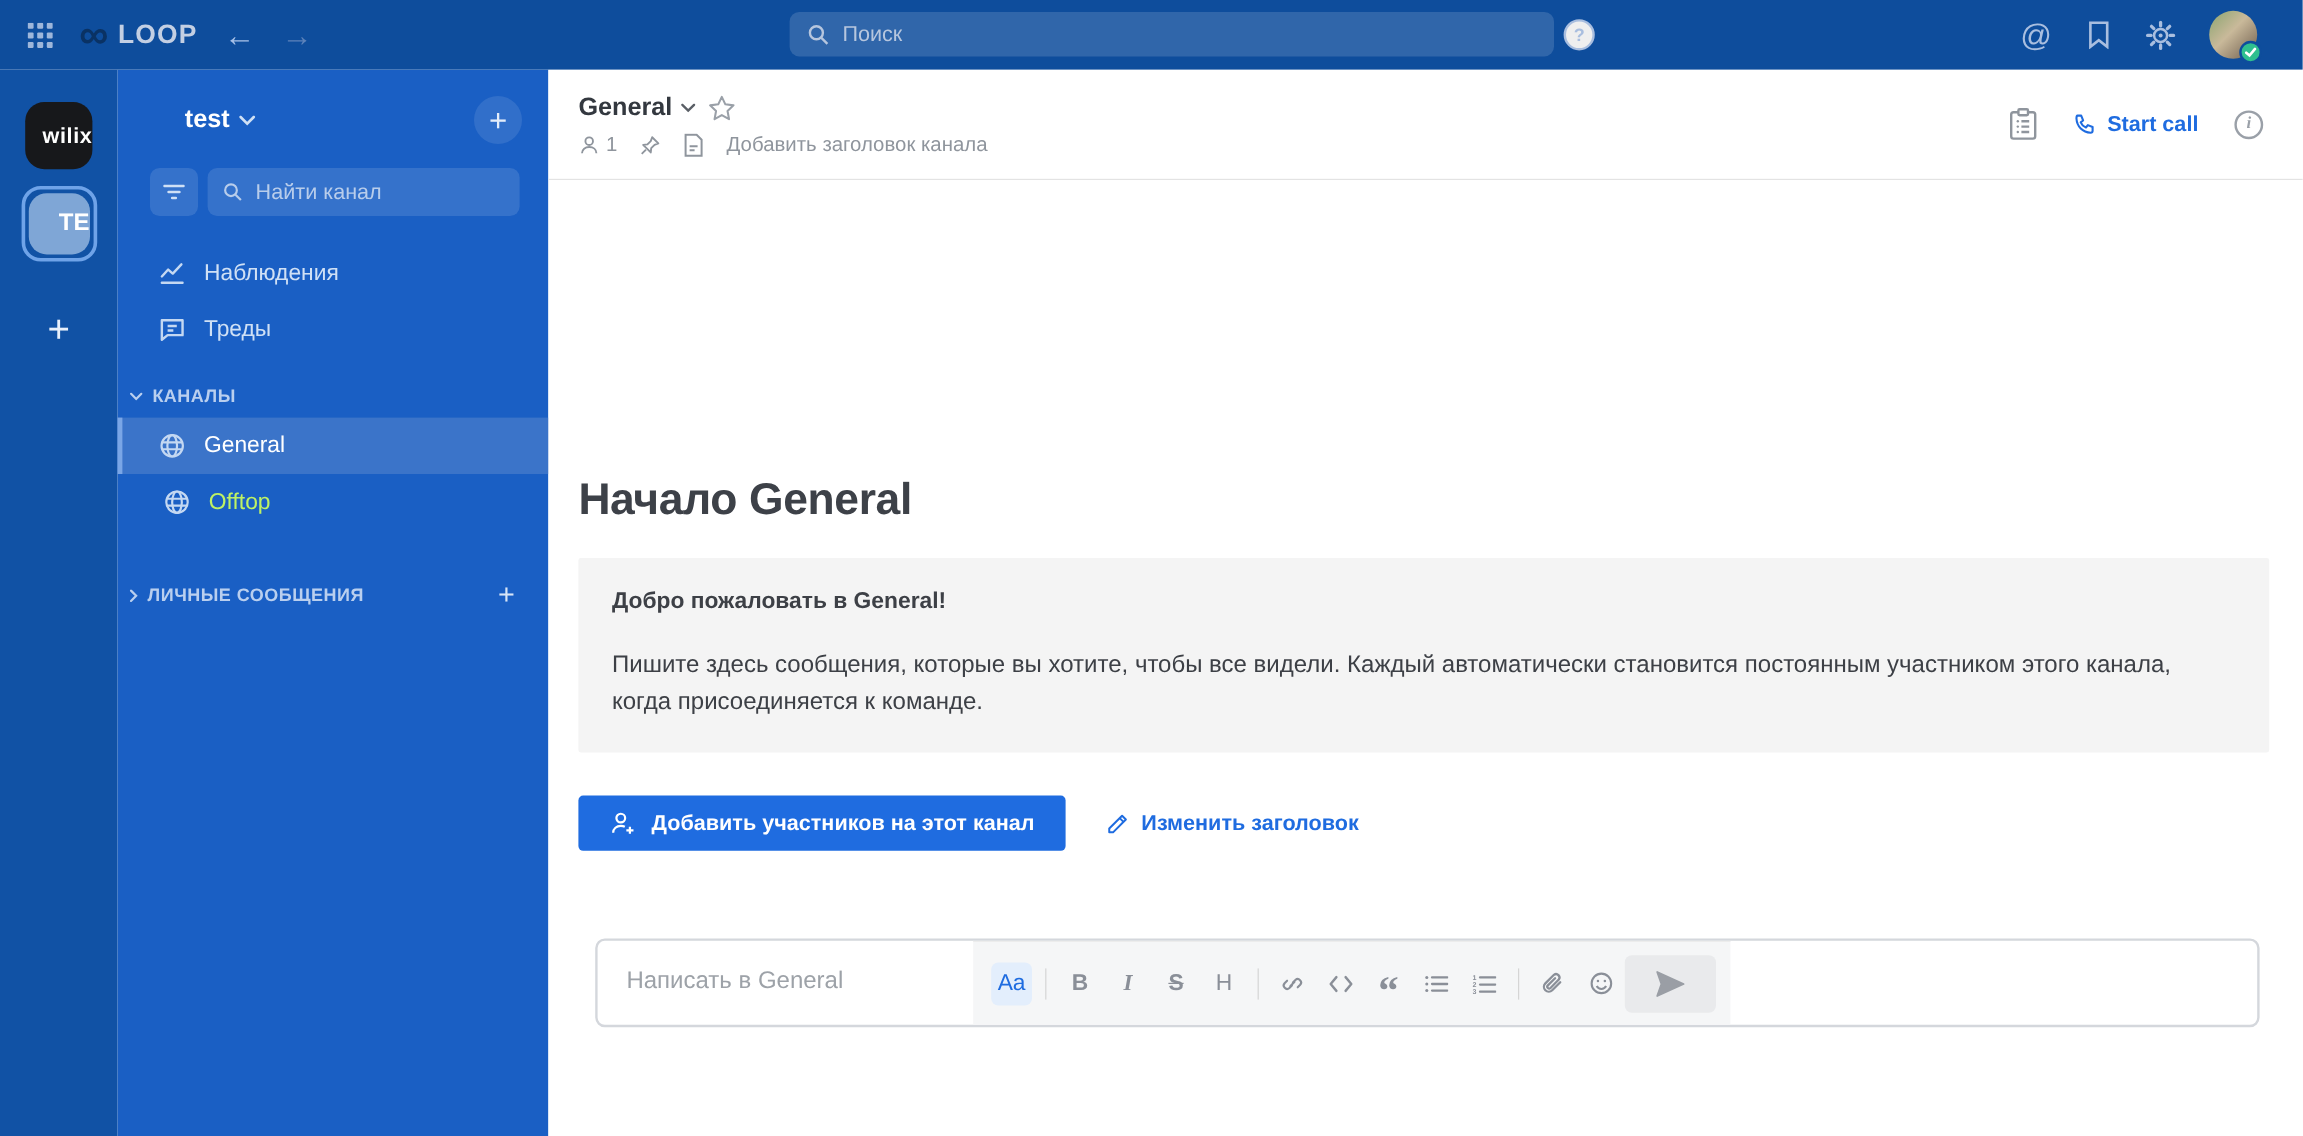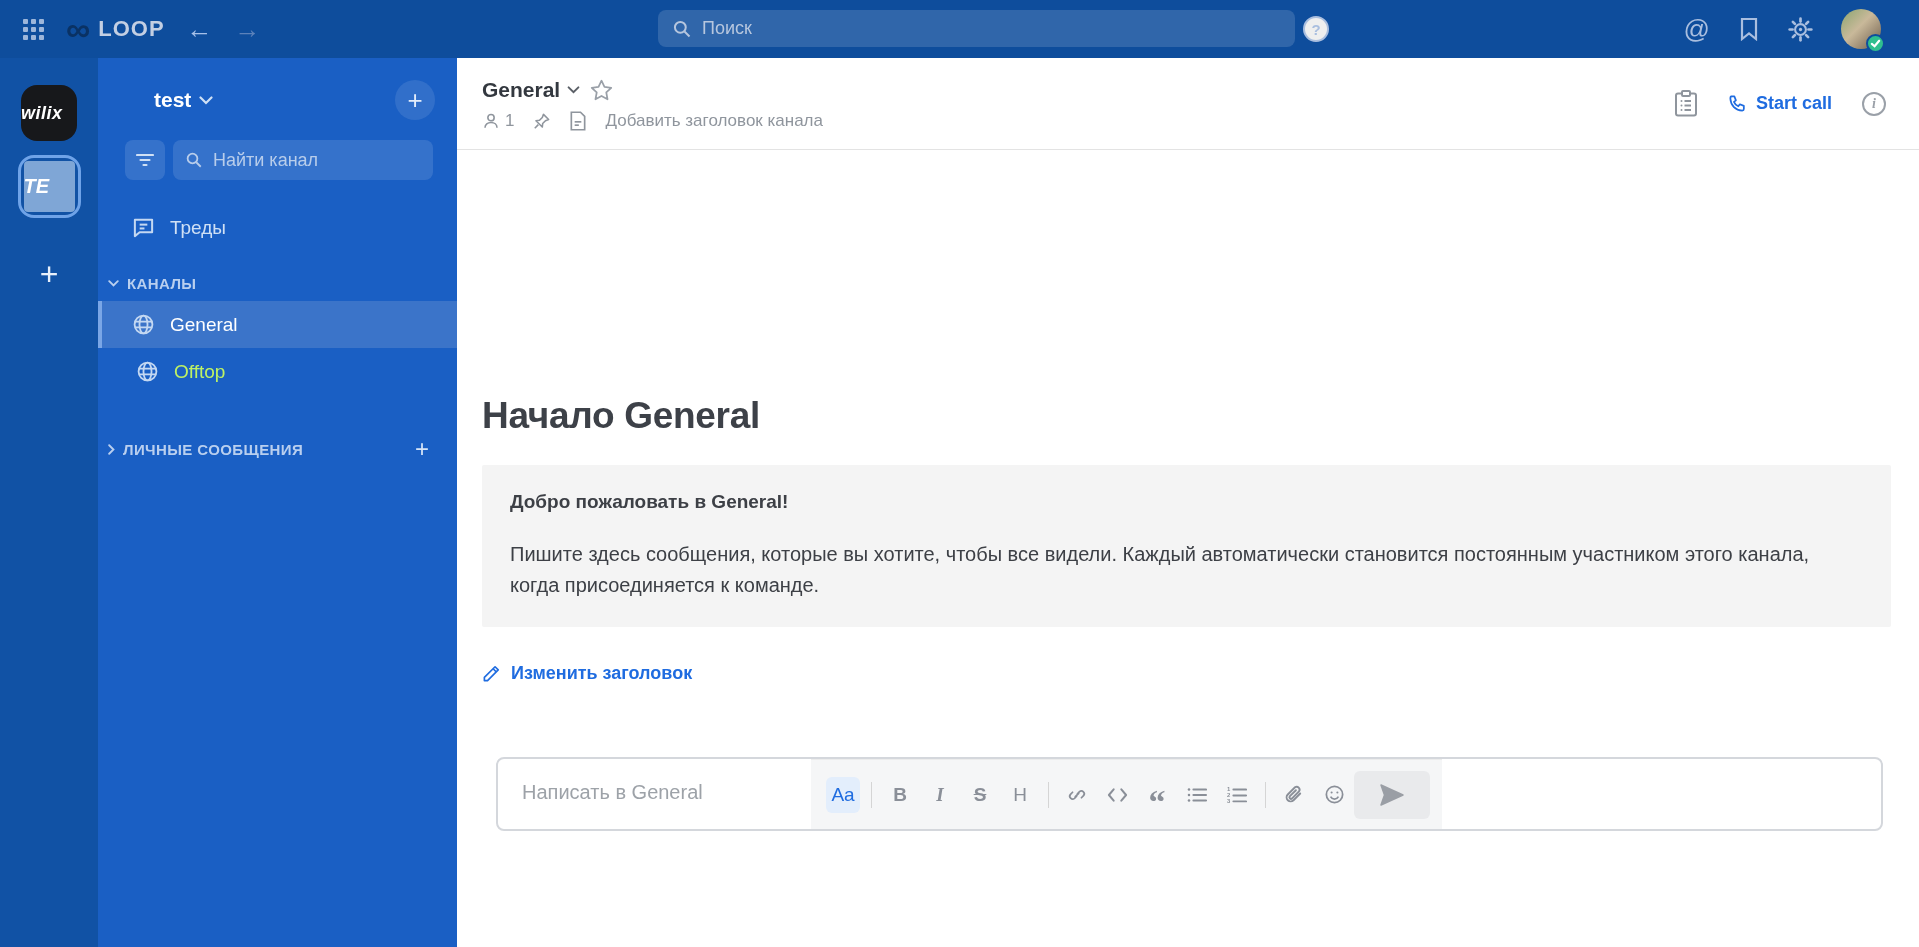--- a/index.html
+++ b/index.html
@@ -28,24 +28,24 @@
   .tb-right{margin-left:auto;display:flex;align-items:center;gap:28px;padding-right:38px;}
   .tb-at{font-size:26px;color:#a9bedf;cursor:pointer;line-height:1;}
   .avatar{position:relative;width:40px;height:40px;border-radius:50%;background:linear-gradient(135deg,#8aa56f 0%,#c9b99a 45%,#6b5a4a 100%);cursor:pointer;}
   .status{position:absolute;right:-4px;bottom:-4px;width:19px;height:19px;border-radius:50%;background:var(--c-online);border:2px solid var(--c-topbar);display:flex;align-items:center;justify-content:center;}
 
   
   .shell{flex:1;display:flex;min-height:0;}
 
   
   .rail{flex:0 0 98px;background:var(--c-rail);display:flex;flex-direction:column;align-items:center;padding-top:27px;}
-  .team-tile{width:56px;height:56px;border-radius:16px;display:flex;align-items:center;justify-content:flex-start;cursor:pointer;font-style:italic;}
+  .team-tile{width:56px;height:56px;border-radius:16px;display:flex;align-items:center;justify-content:flex-end;cursor:pointer;}
   .tile-wilix{background:#17181b;color:#fff;font-weight:700;font-size:18px;letter-spacing:.5px;}
   .tile-sel-ring{margin-top:14px;border:3px solid #6fa3e8;border-radius:16px;padding:3px;}
-  .tile-te{background:#7fa6d6;color:#fff;font-weight:700;font-size:20px;border-radius:4px;width:51px;height:51px;}
+  .tile-te{background:#7fa6d6;color:#fff;font-weight:700;font-size:20px;border-radius:15px;width:51px;height:51px;}
   .rail-add{margin-top:40px;color:#e8f0fb;font-size:32px;font-weight:400;cursor:pointer;background:none;border:none;line-height:1;}
 
   
   .sidebar{flex:0 0 359px;background:var(--c-sidebar);display:flex;flex-direction:column;color:#cfe0f5;}
   .sb-head{display:flex;align-items:center;padding:22px 22px 0 30px;margin-left:26px;}
   .sb-team{display:flex;align-items:center;gap:8px;color:#fff;font-size:21px;font-weight:700;cursor:pointer;}
   .sb-add{margin-left:auto;width:40px;height:40px;border-radius:50%;background:rgba(255,255,255,.1);border:none;color:#e2ecfa;font-size:26px;display:flex;align-items:center;justify-content:center;cursor:pointer;}
   .sb-search-row{display:flex;gap:8px;margin:20px 24px 0 27px;border-radius:10px;}
   .sb-filter{width:40px;height:40px;border-radius:8px;background:rgba(255,255,255,.12);border:none;display:flex;align-items:center;justify-content:center;cursor:pointer;color:#cfe0f5;}
   .sb-find{flex:1;height:40px;border-radius:8px;background:rgba(255,255,255,.12);display:flex;align-items:center;padding:0 12px;gap:10px;}
@@ -209,20 +209,29 @@
               <line x1="15" y1="15" x2="21" y2="21"></line>
             </svg>
         </span>
         <input placeholder="Найти канал" style="">
       </div>
     </div>
 
     <div class="sb-nav">
       <div class="sb-item">
         <span class="ico">
+          <svg width="23" height="23" viewBox="0 0 24 24" fill="none" stroke="currentColor" stroke-width="2.1" stroke-linecap="round" stroke-linejoin="round">
+              <path d="M3 15 L8.5 9 L12.5 12.5 L20 4.5"></path>
+              <path d="M3 20.5 H21"></path>
+            </svg>
+        </span>
+        <span>Наблюдения</span>
+      </div>
+      <div class="sb-item">
+        <span class="ico">
           <svg width="23" height="23" viewBox="0 0 24 24" fill="none" stroke="currentColor" stroke-width="2.1" stroke-linejoin="round">
               <path d="M3 4 h18 v13 h-13 l-5 4 z"></path>
               <line x1="8" y1="9" x2="16" y2="9"></line>
               <line x1="8" y1="13" x2="13" y2="13"></line>
             </svg>
         </span>
         <span>Треды</span>
       </div>
 
       <div class="sb-cat">
@@ -330,20 +339,29 @@
 
     <div class="content">
       <h1 class="intro-title">Начало General</h1>
 
       <div class="welcome">
         <h3>Добро пожаловать в General!</h3>
         <p>Пишите здесь сообщения, которые вы хотите, чтобы все видели. Каждый автоматически становится постоянным участником этого канала, когда присоединяется к команде.</p>
       </div>
 
       <div class="actions">
+        <button class="btn-primary">
+          <svg width="22" height="22" viewBox="0 0 26 24" fill="none" stroke="#fff" stroke-width="2.2">
+              <circle cx="11" cy="7" r="4.3"></circle>
+              <path d="M3.5 21.5 c0-4.3 3.4-6.8 7.5-6.8 1.4 0 2.8 .3 4 .9"></path>
+              <line x1="20" y1="15.5" x2="20" y2="22.5"></line>
+              <line x1="16.5" y1="19" x2="23.5" y2="19"></line>
+            </svg>
+          <span>Добавить участников на этот канал</span>
+        </button>
         <button class="link-edit">
           <svg width="19" height="19" viewBox="0 0 24 24" fill="none" stroke="currentColor" stroke-width="2.1" stroke-linejoin="round">
               <path d="M16.5 3.5 l4 4 L7 21 H3 v-4 z"></path>
               <line x1="14" y1="6" x2="18" y2="10"></line>
             </svg>
           <span>Изменить заголовок</span>
         </button>
       </div>
 
       <div class="composer">

